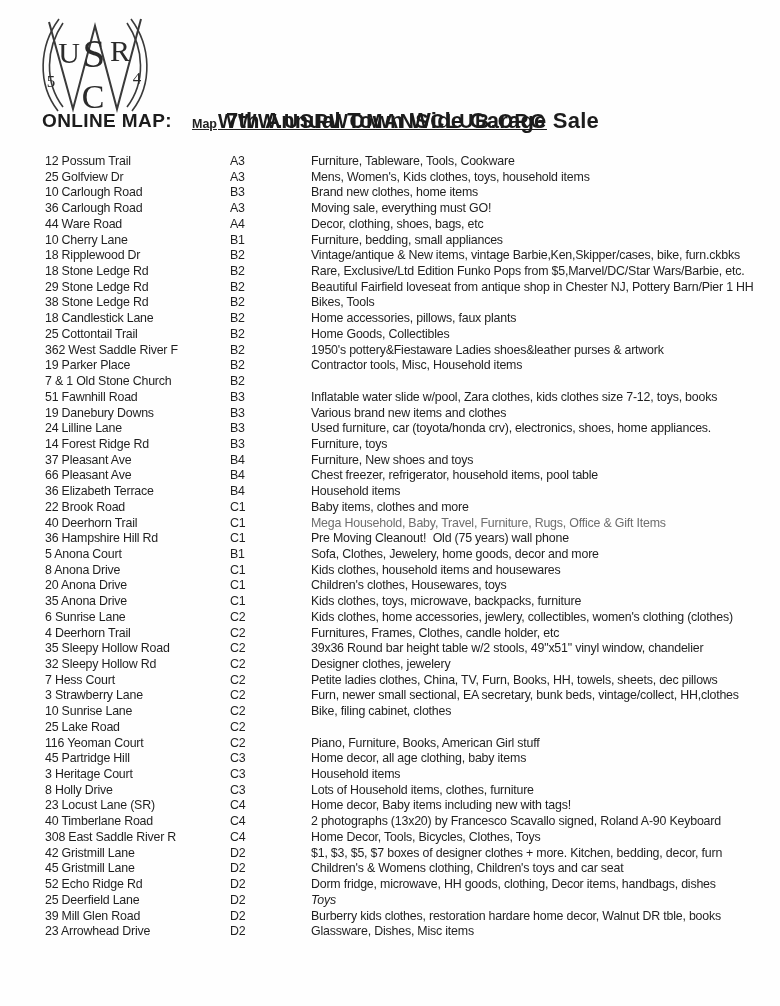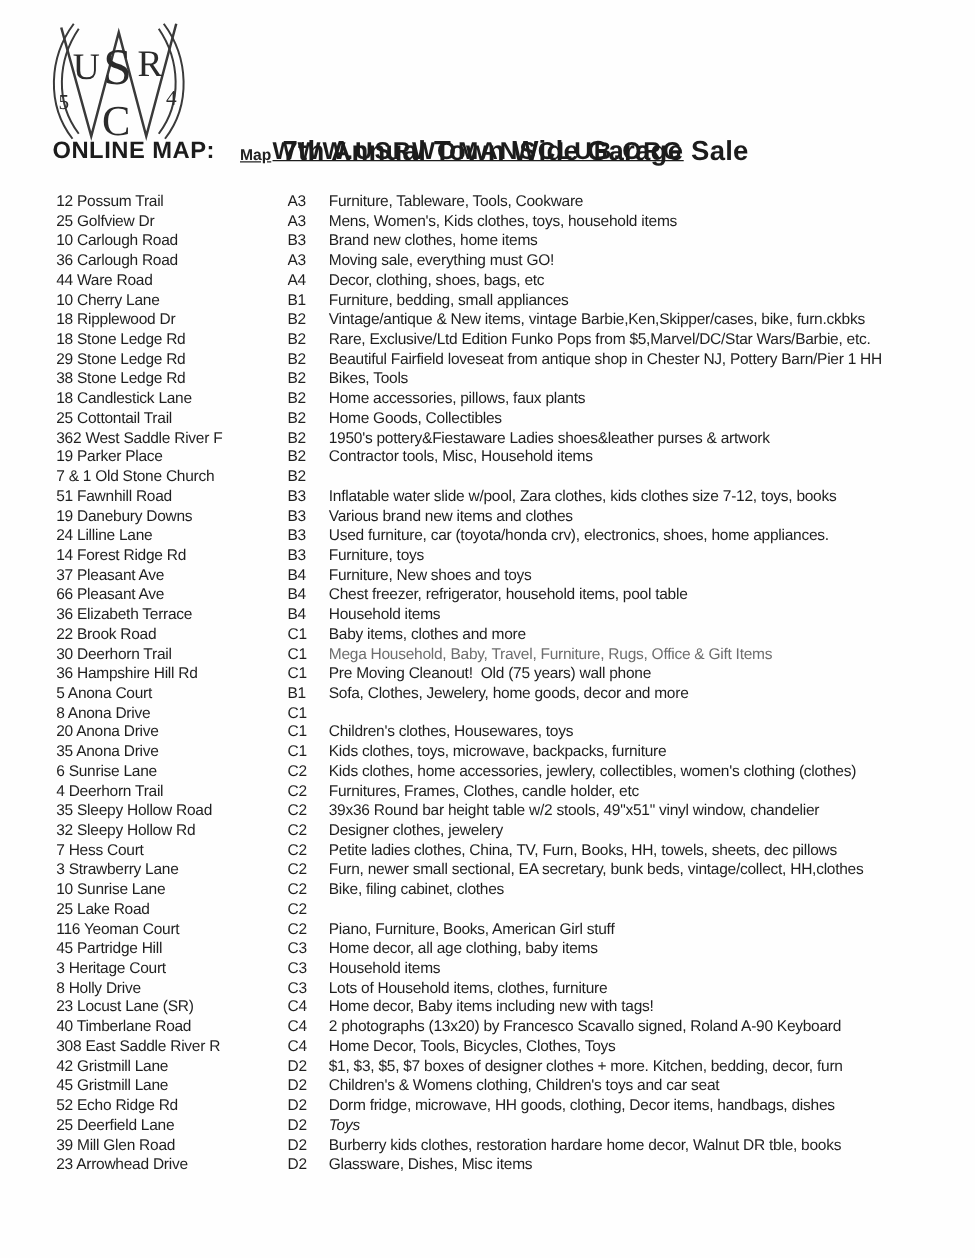--- a/index.html
+++ b/index.html
@@ -63,21 +63,21 @@
   .row {
     display: grid;
     grid-template-columns: 185px 33px 1fr;
     line-height: 15.72px;
     font-size: 12.4px;
     letter-spacing: -0.2px;
     white-space: pre;
     overflow: visible;
   }
   .cell { overflow: hidden; }
-  .cell.desc { overflow: visible; }
+  .cell.desc { overflow: visible; margin-left: 48px; }
   .cell.desc.light { color: #6e6e6e; }
   .cell.desc.italic { font-style: italic; }
 </style>
 </head>
 <body>
 
 <div class="page">
 
   <svg class="logo" viewBox="0 0 118 106" aria-hidden="true">
     <g fill="none" stroke="#3a3a3a" stroke-width="1.6">
@@ -235,40 +235,41 @@
       <span class="cell desc">Household items</span>
     </div>
 
     <div class="row">
       <span class="cell addr">22 Brook Road</span>
       <span class="cell grid">C1</span>
       <span class="cell desc">Baby items, clothes and more</span>
     </div>
 
     <div class="row">
-      <span class="cell addr">30 Deerhorn Trail</span>
+      <span class="cell addr">40 Deerhorn Trail</span>
       <span class="cell grid">C1</span>
       <span class="cell desc light">Mega Household, Baby, Travel, Furniture, Rugs, Office &amp; Gift Items</span>
     </div>
 
     <div class="row">
       <span class="cell addr">36 Hampshire Hill Rd</span>
       <span class="cell grid">C1</span>
       <span class="cell desc">Pre Moving Cleanout!  Old (75 years) wall phone</span>
     </div>
 
     <div class="row">
       <span class="cell addr">5 Anona Court</span>
       <span class="cell grid">B1</span>
       <span class="cell desc">Sofa, Clothes, Jewelery, home goods, decor and more</span>
     </div>
 
     <div class="row">
       <span class="cell addr">8 Anona Drive</span>
       <span class="cell grid">C1</span>
+      <span class="cell desc">Kids clothes, household items and housewares</span>
     </div>
 
     <div class="row">
       <span class="cell addr">20 Anona Drive</span>
       <span class="cell grid">C1</span>
       <span class="cell desc">Children's clothes, Housewares, toys</span>
     </div>
 
     <div class="row">
       <span class="cell addr">35 Anona Drive</span>

